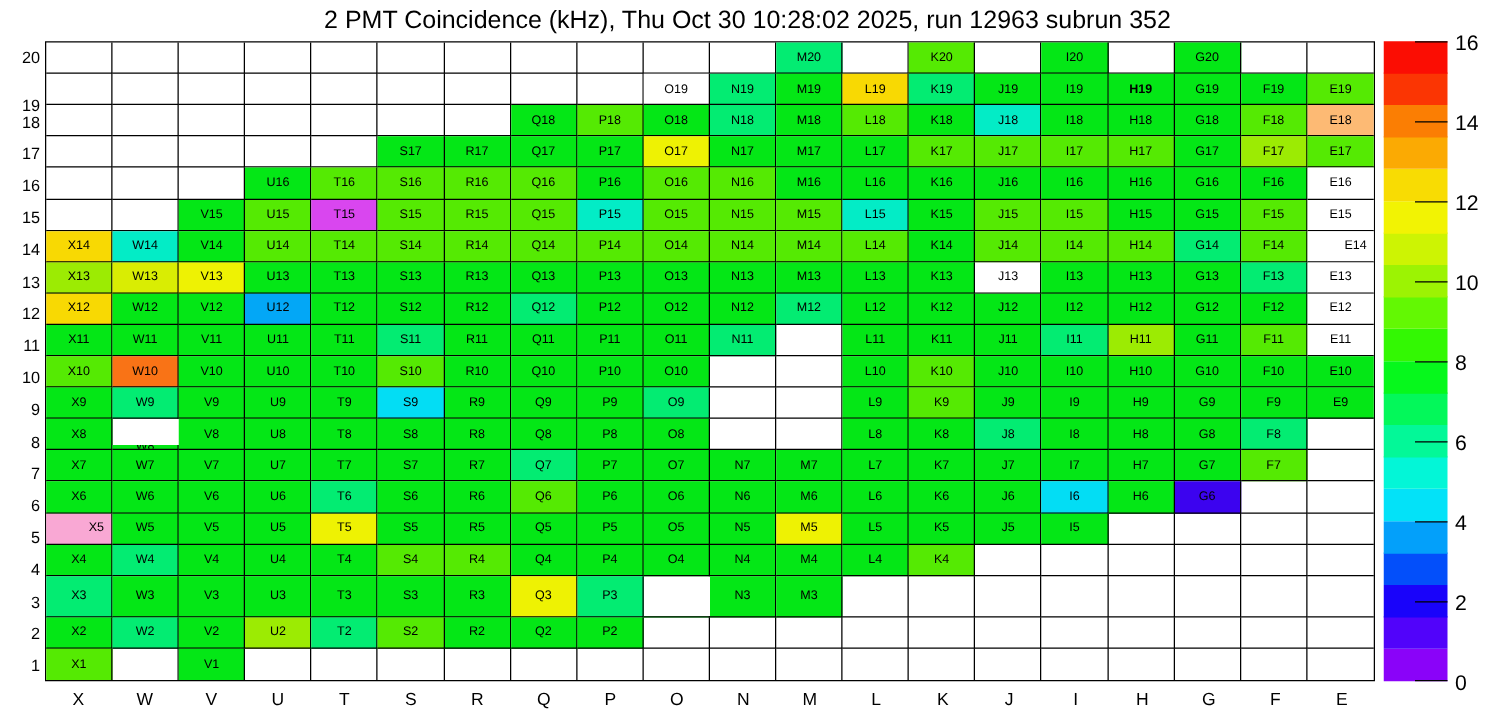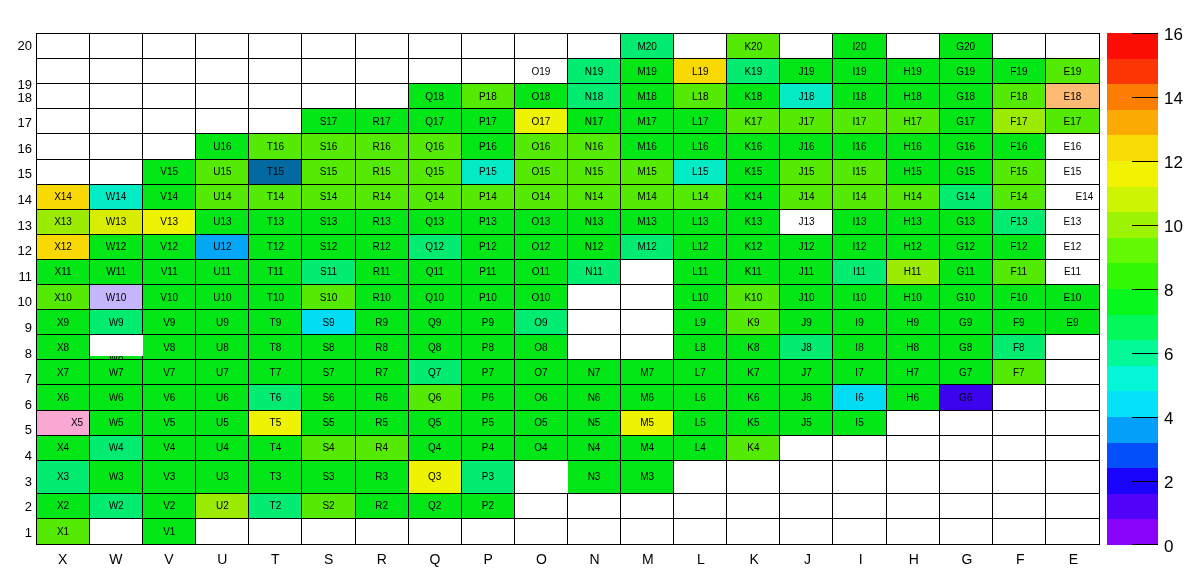--- a/index.html
+++ b/index.html
@@ -36,20 +36,21 @@
   .cb-band{position:absolute;left:0;width:51px;}
   .cb-tick{position:absolute;height:1px;background:#000;left:25px;width:26px;}
   .cb-tick-label{
     position:absolute;left:1164px;font-size:17px;color:#000;width:30px;text-align:left;
   }
 </style>
 </head>
 <body>
 
 <div id="canvas">
+  <div id="title">2 PMT Coincidence (kHz), Thu Oct 30 10:28:02 2025, run 12963 subrun 352</div>
   <div id="grid">
       <div class="cell"></div>
       <div class="cell"></div>
       <div class="cell"></div>
       <div class="cell"></div>
       <div class="cell"></div>
       <div class="cell"></div>
       <div class="cell"></div>
       <div class="cell"></div>
       <div class="cell"></div>
@@ -73,21 +74,21 @@
       <div class="cell"></div>
       <div class="cell"></div>
       <div class="cell"></div>
       <div class="cell" style="background: rgb(255, 255, 255);">O19</div>
       <div class="cell" style="background: rgb(3, 236, 114);">N19</div>
       <div class="cell" style="background: rgb(4, 231, 22);">M19</div>
       <div class="cell" style="background: rgb(248, 217, 3);">L19</div>
       <div class="cell" style="background: rgb(3, 236, 114);">K19</div>
       <div class="cell" style="background: rgb(4, 231, 22);">J19</div>
       <div class="cell" style="background: rgb(4, 231, 22);">I19</div>
-      <div class="cell" style="background: rgb(4, 231, 22);">H19</div>
+      <div class="cell" style="background: rgb(4, 231, 22); font-weight: bold;">H19</div>
       <div class="cell" style="background: rgb(4, 231, 22);">G19</div>
       <div class="cell" style="background: rgb(4, 231, 22);">F19</div>
       <div class="cell" style="background: rgb(85, 234, 3);">E19</div>
       <div class="cell"></div>
       <div class="cell"></div>
       <div class="cell"></div>
       <div class="cell"></div>
       <div class="cell"></div>
       <div class="cell"></div>
       <div class="cell"></div>
@@ -141,21 +142,21 @@
       <div class="cell" style="background: rgb(4, 231, 22);">J16</div>
       <div class="cell" style="background: rgb(4, 231, 22);">I16</div>
       <div class="cell" style="background: rgb(4, 231, 22);">H16</div>
       <div class="cell" style="background: rgb(4, 231, 22);">G16</div>
       <div class="cell" style="background: rgb(4, 231, 22);">F16</div>
       <div class="cell" style="background: rgb(255, 255, 255);">E16</div>
       <div class="cell"></div>
       <div class="cell"></div>
       <div class="cell" style="background: rgb(4, 231, 22);">V15</div>
       <div class="cell" style="background: rgb(85, 234, 3);">U15</div>
-      <div class="cell" style="background: #0369a1;">T15</div>
+      <div class="cell" style="background: #d946ef;">T15</div>
       <div class="cell" style="background: rgb(85, 234, 3);">S15</div>
       <div class="cell" style="background: rgb(85, 234, 3);">R15</div>
       <div class="cell" style="background: rgb(85, 234, 3);">Q15</div>
       <div class="cell" style="background: rgb(3, 236, 198);">P15</div>
       <div class="cell" style="background: rgb(85, 234, 3);">O15</div>
       <div class="cell" style="background: rgb(85, 234, 3);">N15</div>
       <div class="cell" style="background: rgb(85, 234, 3);">M15</div>
       <div class="cell" style="background: rgb(3, 236, 198);">L15</div>
       <div class="cell" style="background: rgb(4, 231, 22);">K15</div>
       <div class="cell" style="background: rgb(85, 234, 3);">J15</div>
@@ -238,21 +239,21 @@
       <div class="cell"></div>
       <div class="cell" style="background: rgb(4, 231, 22);">L11</div>
       <div class="cell" style="background: rgb(4, 231, 22);">K11</div>
       <div class="cell" style="background: rgb(4, 231, 22);">J11</div>
       <div class="cell" style="background: rgb(3, 236, 114);">I11</div>
       <div class="cell" style="background: rgb(156, 235, 3);">H11</div>
       <div class="cell" style="background: rgb(4, 231, 22);">G11</div>
       <div class="cell" style="background: rgb(85, 234, 3);">F11</div>
       <div class="cell" style="background: rgb(255, 255, 255);">E11</div>
       <div class="cell" style="background: rgb(85, 234, 3);">X10</div>
-      <div class="cell" style="background: #c4b5fd;">W10</div>
+      <div class="cell" style="background: #f97316;">W10</div>
       <div class="cell" style="background: rgb(4, 231, 22);">V10</div>
       <div class="cell" style="background: rgb(4, 231, 22);">U10</div>
       <div class="cell" style="background: rgb(4, 231, 22);">T10</div>
       <div class="cell" style="background: rgb(85, 234, 3);">S10</div>
       <div class="cell" style="background: rgb(4, 231, 22);">R10</div>
       <div class="cell" style="background: rgb(4, 231, 22);">Q10</div>
       <div class="cell" style="background: rgb(4, 231, 22);">P10</div>
       <div class="cell" style="background: rgb(4, 231, 22);">O10</div>
       <div class="cell"></div>
       <div class="cell"></div>

